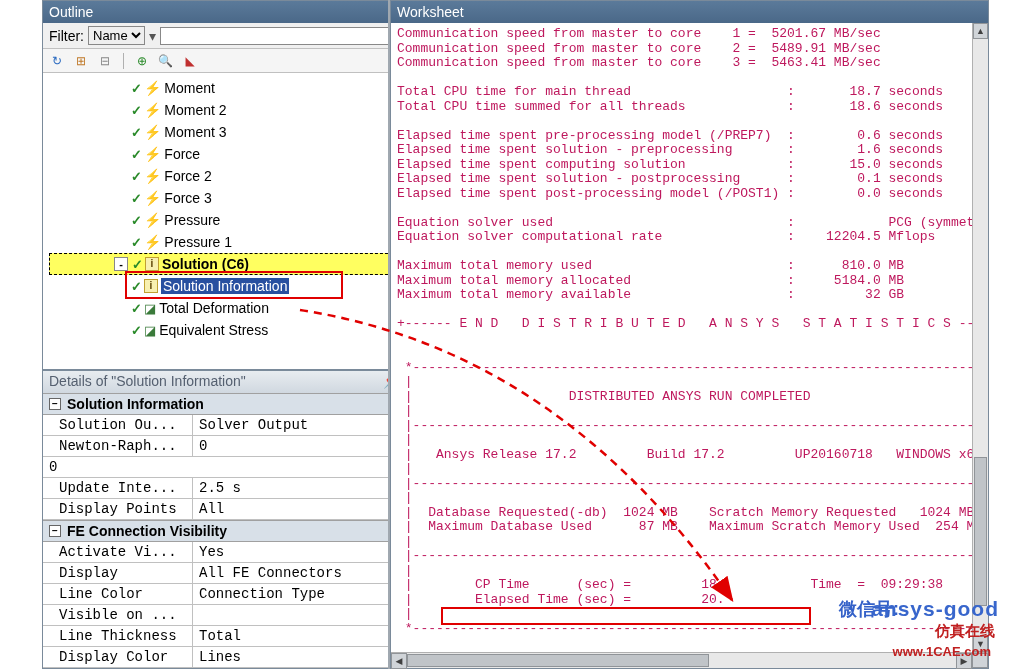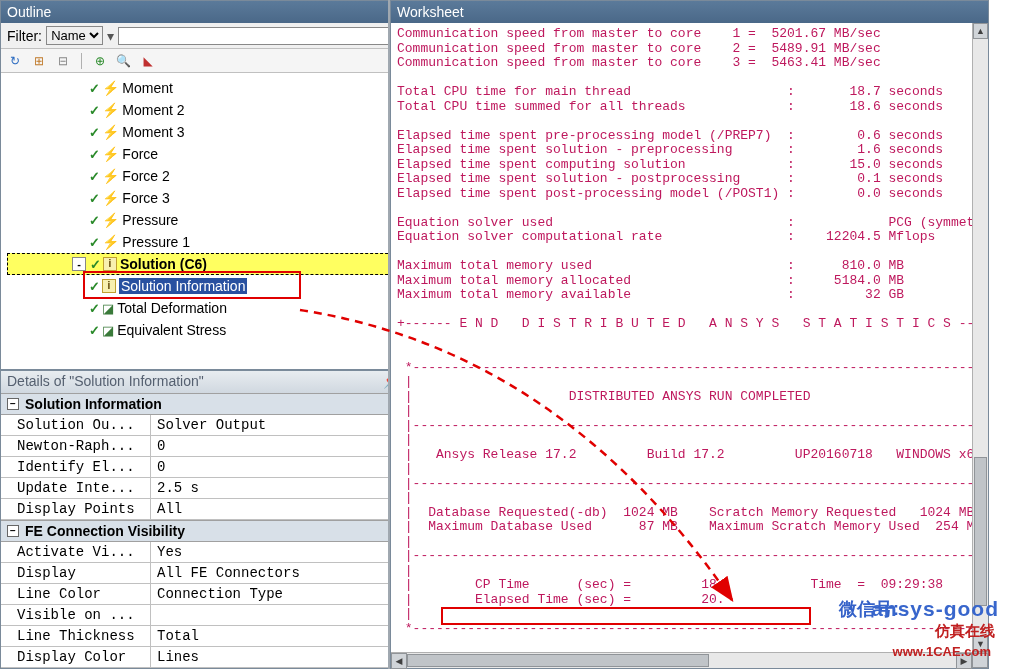--- a/index.html
+++ b/index.html
@@ -1,27 +1,27 @@
 <!DOCTYPE html>
 <html><head>
 <meta charset="utf-8">
 <style>
 * { margin: 0; padding: 0; box-sizing: border-box; font-family: "Microsoft YaHei", "SimSun", sans-serif; }
 body { width: 1009px; height: 669px; background: #fff; overflow: hidden; font-size: 12px; position: relative; }
 
 .pane-title { background: linear-gradient(#5b7a9a, #4a6888); color: #fff; padding: 2px 6px; font-size: 14px; display: flex; justify-content: space-between; align-items: center; height: 22px; }
 .pane-title .pin { color: #d0d0d0; font-size: 11px; }
 
-.left-col { position: absolute; left: 0; top: 0; width: 408px; height: 669px; display: flex; flex-direction: column; }
+.left-col { position: absolute; left: 0; top: 0; width: 408px; height: 669px; display: flex; flex-direction: column; padding-left: 42px; }
 .right-col { position: absolute; left: 388px; top: 0; width: 601px; height: 669px; display: flex; flex-direction: column; border-left: 2px solid #a0a8b0; }
 
 
 .outline { border: 1px solid #7a8a9a; background: #fff; display: flex; flex-direction: column; height: 390px; }
 .filter-row { display: flex; align-items: center; padding: 3px 6px; gap: 4px; background: #f0f0f0; border-bottom: 1px solid #c0c0c0; font-size: 14px; }
-.filter-row select { font-size: 13px; border: 1px solid #888; text-align: center; }
+.filter-row select { font-size: 13px; border: 1px solid #888; }
 .filter-input { flex: 1; border: 1px solid #888; height: 18px; }
 .toolbar { display: flex; align-items: center; padding: 3px 6px; gap: 8px; background: #f5f5f5; border-bottom: 1px solid #c0c0c0; height: 24px; }
 .tb-icon { width: 16px; height: 16px; display: inline-flex; align-items: center; justify-content: center; font-size: 12px; }
 .tb-sep { width: 1px; height: 16px; background: #b0b0b0; margin: 0 2px; }
 
 .tree { flex: 1; overflow: auto; padding: 4px 0 4px 2px; font-size: 14px; position: relative; }
 .tree-item { display: flex; align-items: center; height: 22px; padding-left: 6px; white-space: nowrap; cursor: pointer; }
 .t-expand { width: 14px; height: 14px; border: 1px solid #888; background: #fff; text-align: center; line-height: 12px; font-size: 11px; margin-right: 4px; color: #000; cursor: pointer; }
 .t-check { color: #2a8a2a; font-weight: bold; margin-right: 2px; font-size: 13px; }
 .t-info { width: 14px; height: 14px; background: #f8f0b0; border: 1px solid #c0a030; color: #5a4000; margin-right: 3px; text-align: center; line-height: 12px; font-size: 10px; font-weight: bold; }
@@ -164,21 +164,20 @@
         </div>
         <div class="grid-row">
           <div class="c1">Solution Ou...</div>
           <div class="c2">Solver Output</div>
         </div>
         <div class="grid-row">
           <div class="c1">Newton-Raph...</div>
           <div class="c2">0</div>
         </div>
         <div class="grid-row">
-          <div class="c1">Identify El...</div>
           <div class="c2">0</div>
         </div>
         <div class="grid-row">
           <div class="c1">Update Inte...</div>
           <div class="c2">2.5 s</div>
         </div>
         <div class="grid-row">
           <div class="c1">Display Points</div>
           <div class="c2">All</div>
         </div>

